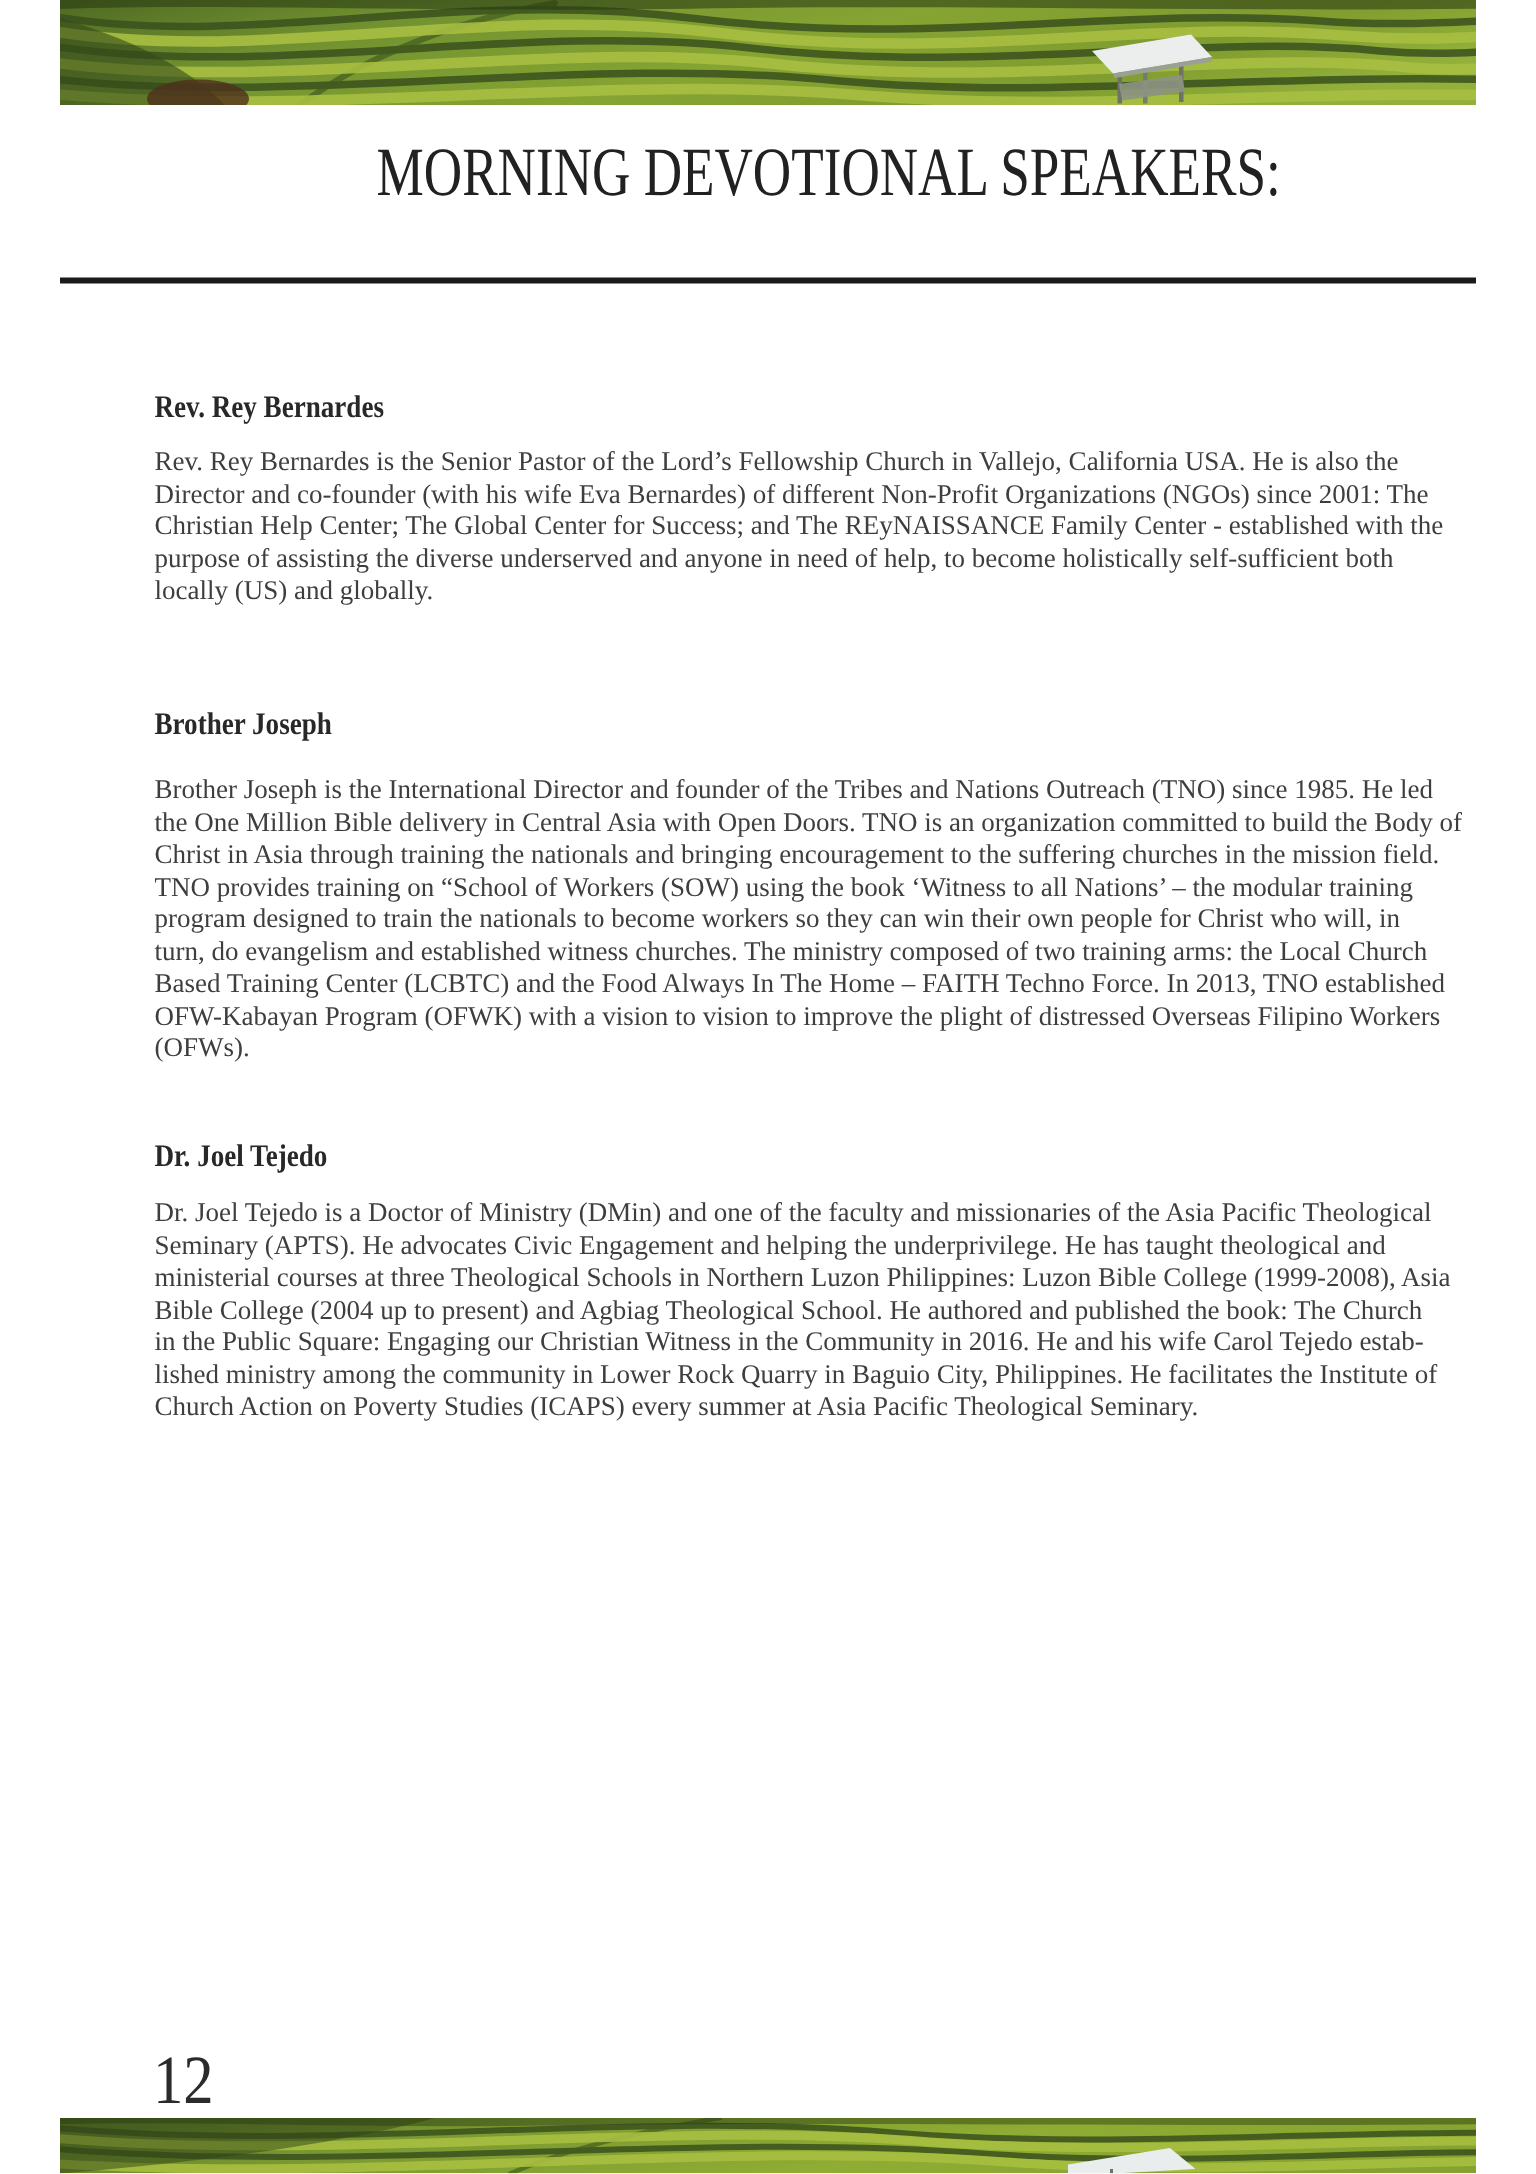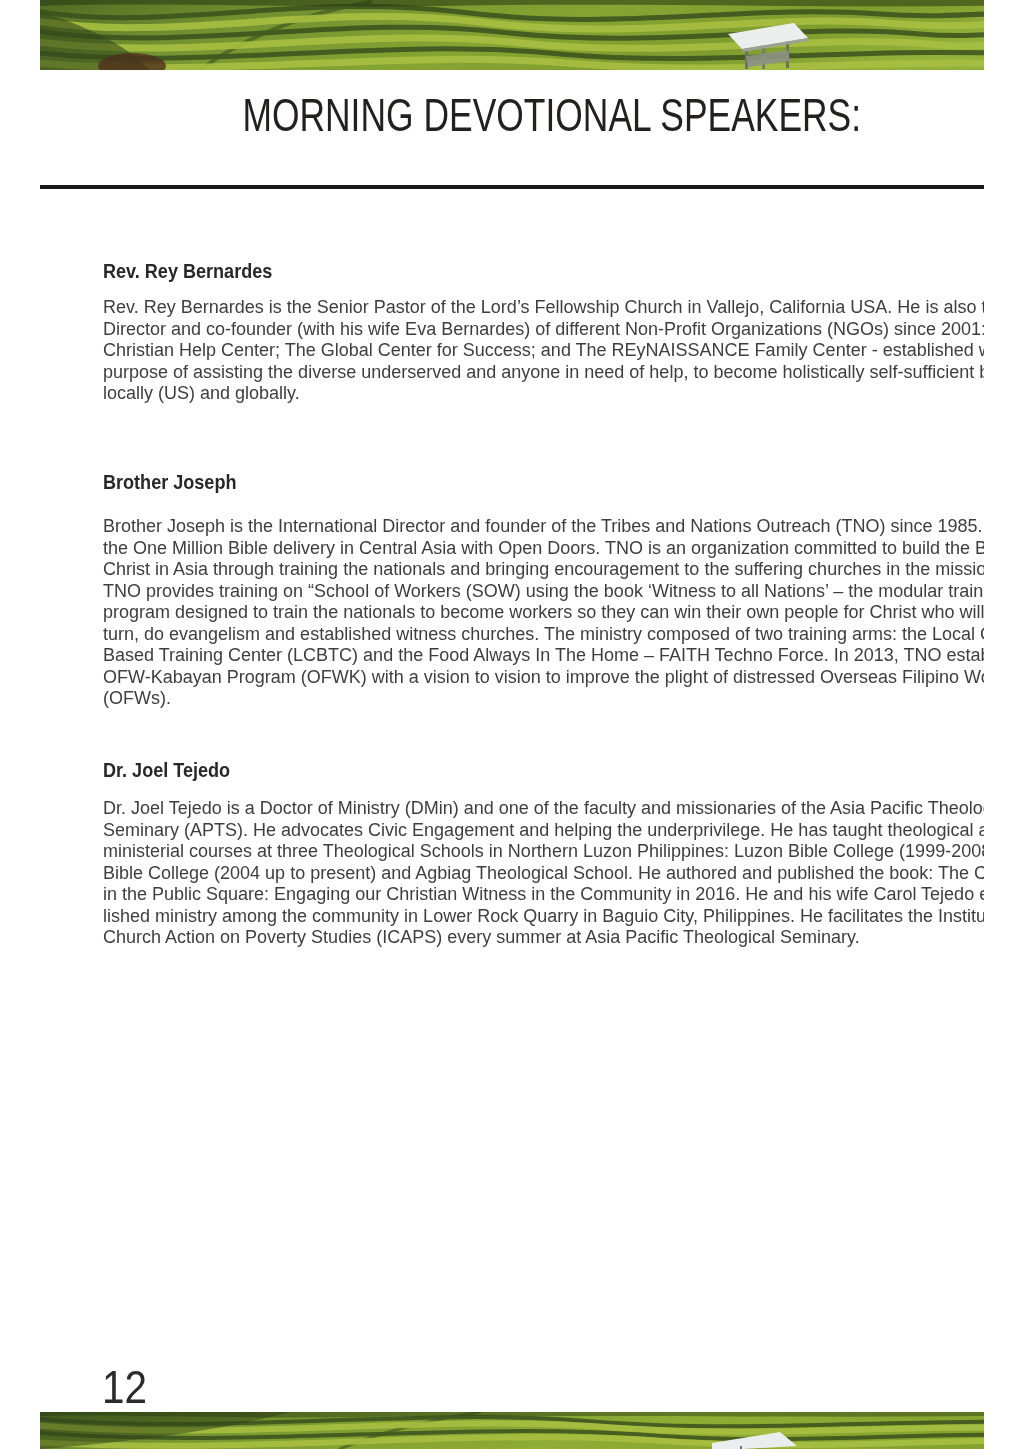--- a/index.html
+++ b/index.html
@@ -6,20 +6,21 @@
   html, body { background: #ffffff; }
   body { font-family: "Liberation Sans", sans-serif; }
 
   .page {
     position: relative;
     width: 944px;
     height: 1449px;
     background: #ffffff;
     overflow: hidden;
     margin: 0 auto;
+    font-family: Liberation Serif, serif;
   }
 
   
   .banner {
     position: absolute;
     left: 0;
     width: 1024px;
     display: block;
   }
   .banner-top { top: 0; height: 70px; }

